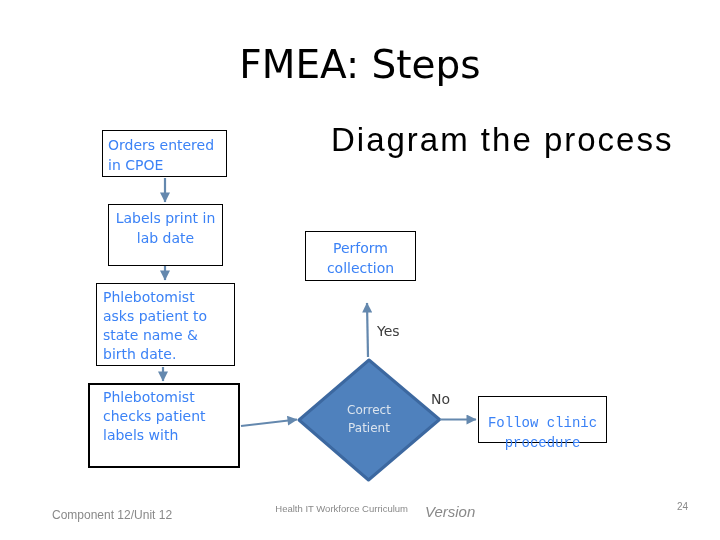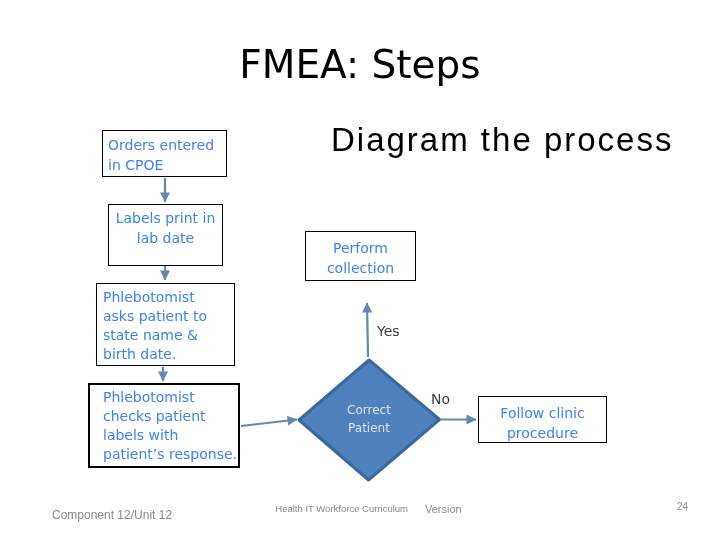--- a/index.html
+++ b/index.html
@@ -19,35 +19,35 @@
   .box-orders{left:102px;top:130px;width:125px;height:47px;padding:4px 0 0 5px;}
   .box-orders .ln{line-height:20px;}
   .box-labels{left:108px;top:204px;width:115px;height:62px;padding-top:3px;text-align:center;}
   .box-labels .ln{line-height:20px;}
   .box-asks{left:96px;top:283px;width:139px;height:83px;padding:4px 0 0 6px;}
   .box-asks .ln{line-height:19px;}
   .box-checks{left:88px;top:383px;width:152px;height:85px;border-width:2px;padding:3px 0 0 13px;}
   .box-checks .ln{line-height:19px;}
   .box-perform{left:305px;top:231px;width:111px;height:50px;padding-top:6px;text-align:center;}
   .box-perform .ln{line-height:20px;}
-  .box-follow{left:478px;top:396px;width:129px;height:47px;padding-top:6px;text-align:center;}
+  .box-follow{left:478px;top:396px;width:129px;height:47px;padding-top:16px;text-align:center;font-family:Liberation Mono, monospace;}
   .box-follow .ln{line-height:20px;}
 
   .edge-label{position:absolute;color:#3d3d3d;font-size:14px;}
   .edge-yes{left:377px;top:323px;text-align:center;}
   .edge-no{left:431px;top:391px;font-size:14px;}
 
   .decision-text{position:absolute;left:299px;top:401px;width:140px;text-align:center;
        color:#dbe4ee;font-size:12px;}
   .decision-text .ln{line-height:18px;}
 
   .footer{position:absolute;color:#898989;font-family:"Liberation Sans",sans-serif;}
   .footer-left{left:52px;top:508px;font-size:12px;}
   .footer-center{right:312px;top:502px;text-align:left;font-size:9.5px;line-height:13px;}
-  .footer-version{left:425px;top:503px;font-size:11px;}
+  .footer-version{left:425px;top:503px;font-size:15px;font-style:italic;}
   .footer-page{left:677px;top:501px;font-size:10px;}
 </style>
 </head>
 <body>
 
 <div class="stage">
 
   <div class="title">FMEA: Steps</div>
   <div class="subtitle">Diagram the process</div>
 
@@ -82,21 +82,20 @@
     <div class="ln">Phlebotomist</div>
     <div class="ln">asks patient to</div>
     <div class="ln">state name &amp;</div>
     <div class="ln">birth date.</div>
   </div>
 
   <div class="box box-checks">
     <div class="ln">Phlebotomist</div>
     <div class="ln">checks patient</div>
     <div class="ln">labels with</div>
-    <div class="ln">patient’s response.</div>
   </div>
 
   <div class="box box-perform">
     <div class="ln">Perform</div>
     <div class="ln">collection</div>
   </div>
 
   <div class="box box-follow">
     <div class="ln">Follow clinic</div>
     <div class="ln">procedure</div>

